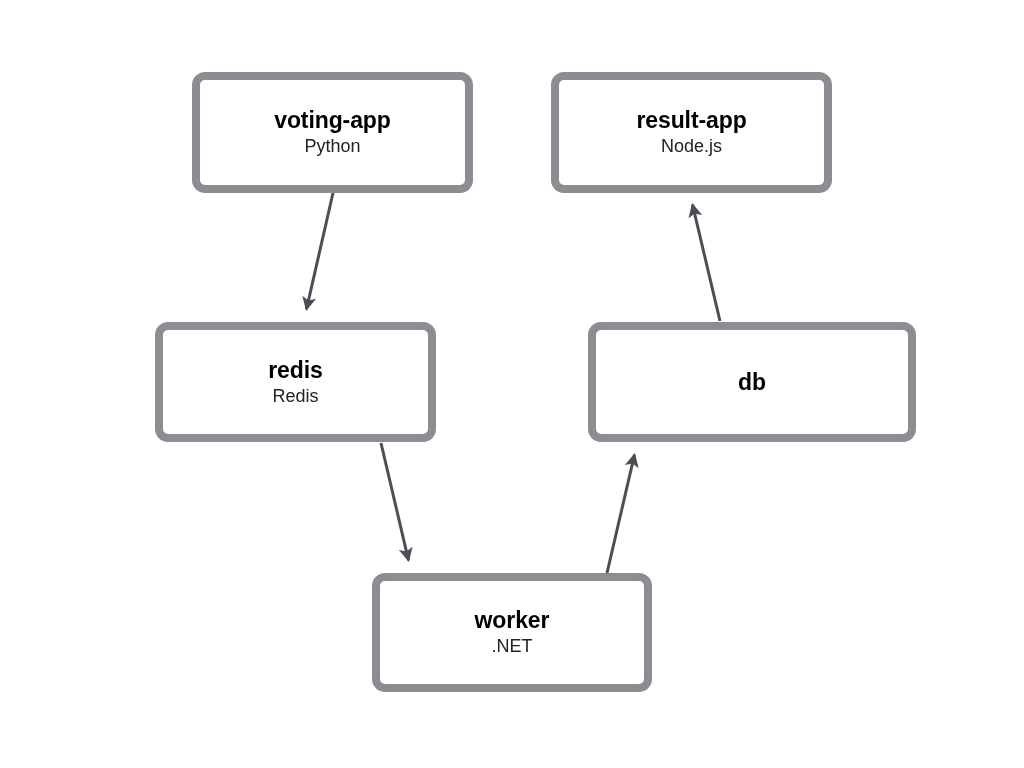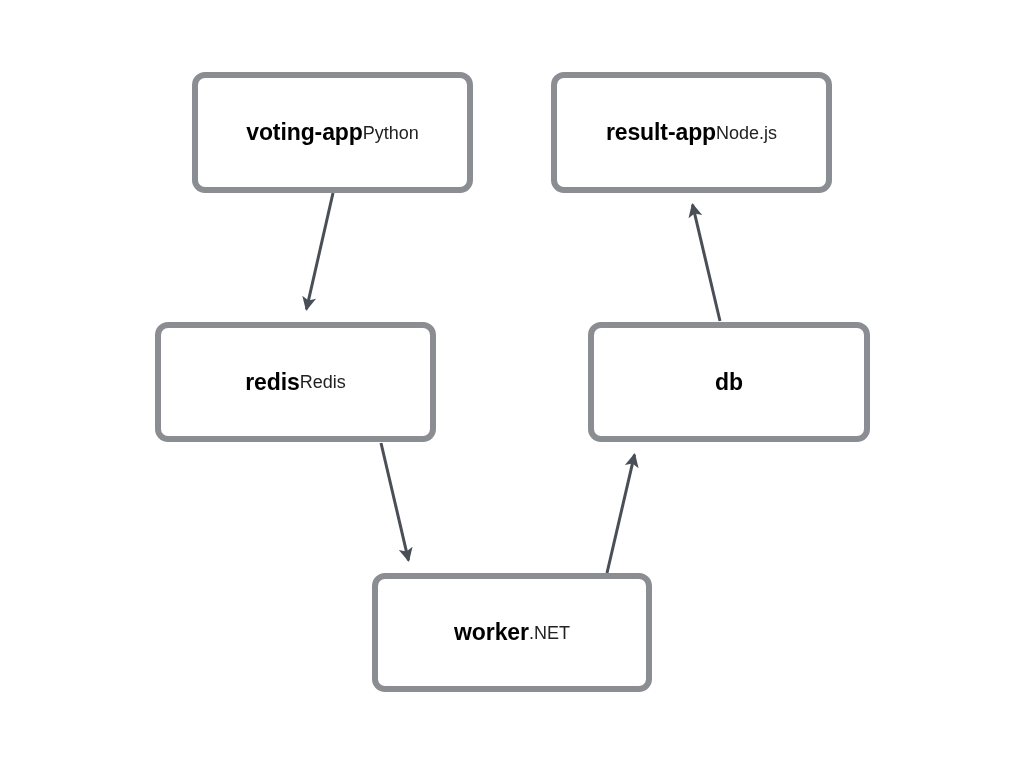--- a/index.html
+++ b/index.html
@@ -26,24 +26,24 @@
     left: 0;
     top: 0;
     width: 1024px;
     height: 768px;
     pointer-events: none;
   }
   .node {
     position: absolute;
     box-sizing: border-box;
     background: #ffffff;
-    border: 6px solid #8b5cf6;
+    border: 8px solid #8b5cf6;
     border-radius: 13px;
     display: flex;
-    flex-direction: row;
+    flex-direction: column;
     align-items: center;
     justify-content: center;
     z-index: 2;
   }
   .node-title {
     font-size: 23px;
     font-weight: bold;
     color: #000000;
     line-height: 1.16;
     letter-spacing: -0.1px;
@@ -85,21 +85,21 @@
   <div class="node" style="left: 155px; top: 322px; width: 281px; height: 120px; border-color: rgb(138, 141, 145); background: rgb(255, 255, 255);">
     <div class="node-title">redis</div>
     <div class="node-subtitle">Redis</div>
   </div>
 
   <div class="node" style="left: 551px; top: 72px; width: 281px; height: 121px; border-color: rgb(138, 141, 145); background: rgb(255, 255, 255);">
     <div class="node-title">result-app</div>
     <div class="node-subtitle">Node.js</div>
   </div>
 
-  <div class="node" style="left: 588px; top: 322px; width: 282px; height: 120px; border-color: rgb(138, 141, 145); background: rgb(255, 255, 255);">
+  <div class="node" style="left: 588px; top: 322px; width: 328px; height: 120px; border-color: rgb(138, 141, 145); background: rgb(255, 255, 255);">
     <div class="node-title">db</div>
   </div>
 
   <div class="node" style="left: 372px; top: 573px; width: 280px; height: 119px; border-color: rgb(138, 141, 145); background: rgb(255, 255, 255);">
     <div class="node-title">worker</div>
     <div class="node-subtitle">.NET</div>
   </div>
 
 </div>
 

